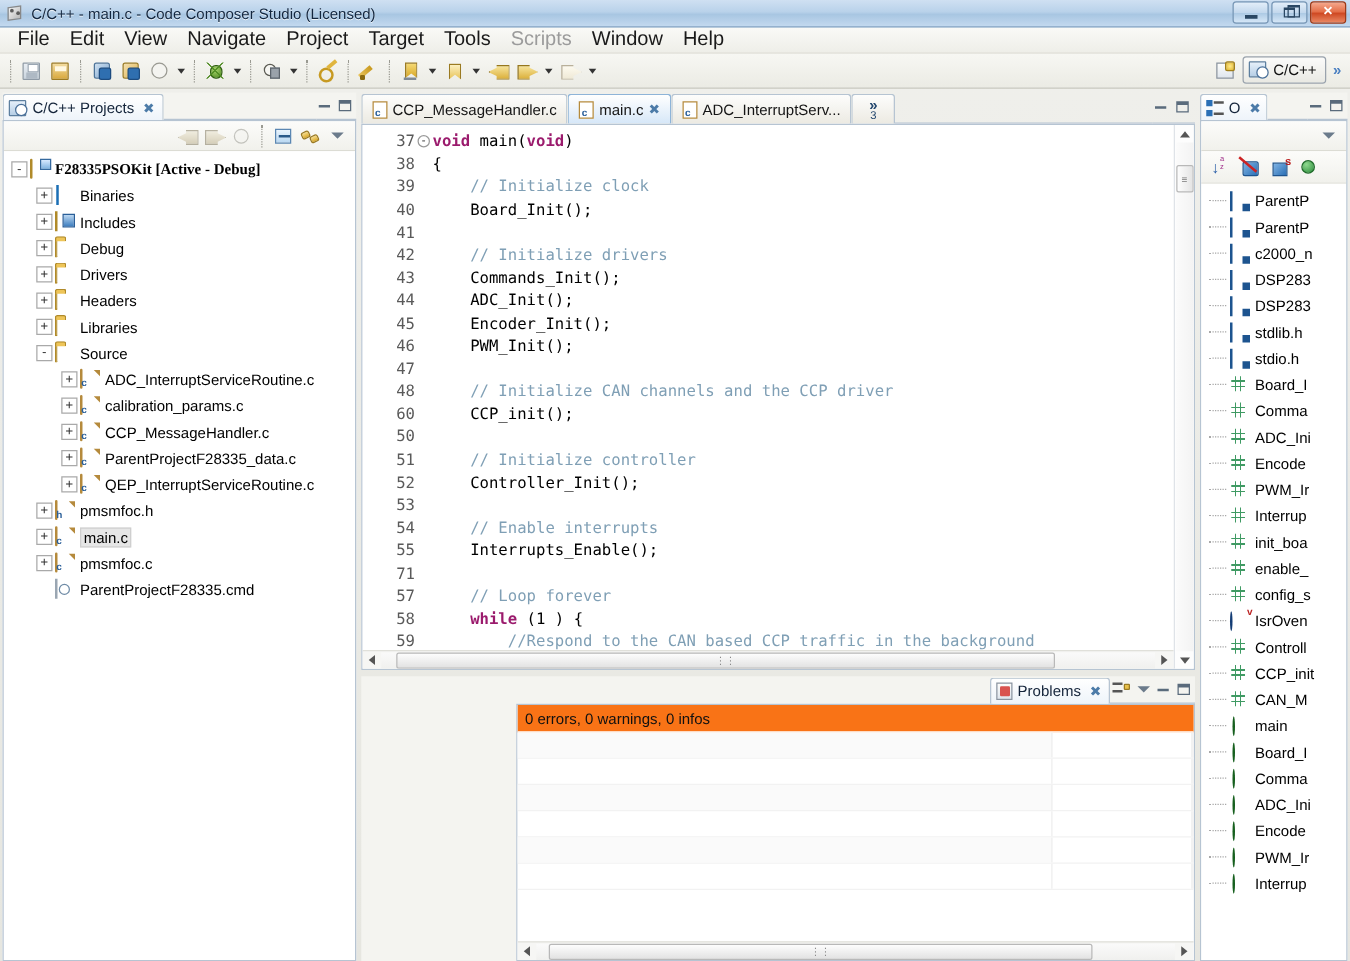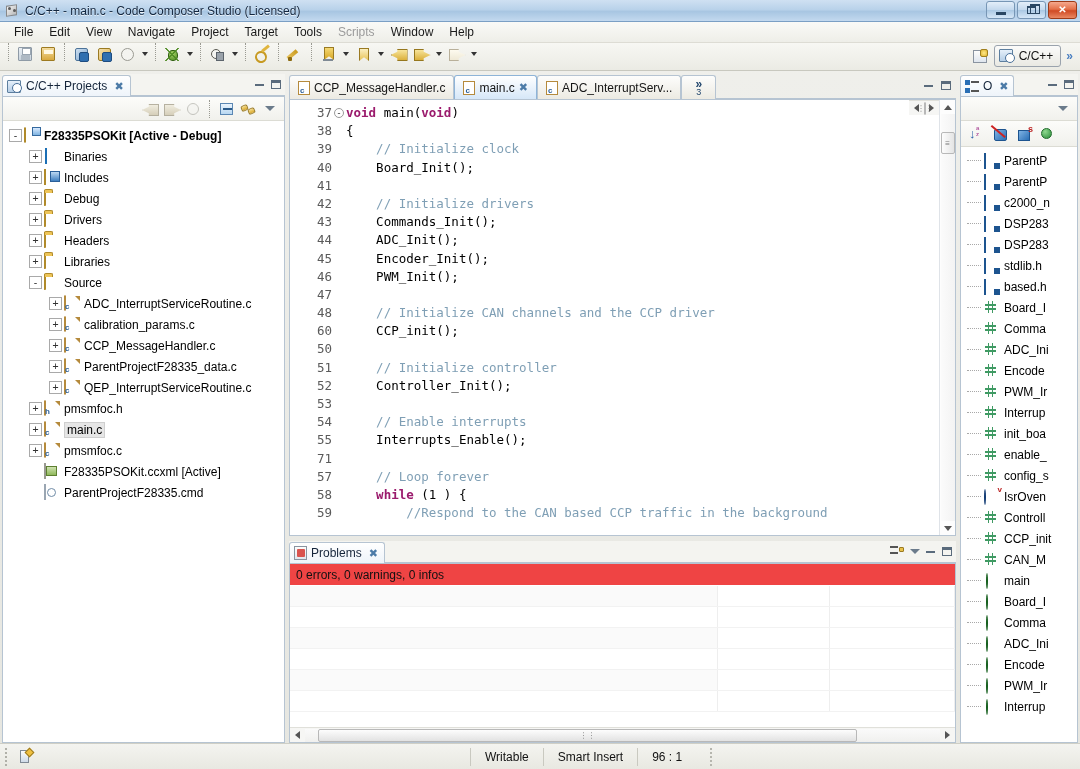--- a/index.html
+++ b/index.html
@@ -70,31 +70,31 @@
 
   
   .menubar {
     height: 21px;
     background: linear-gradient(180deg,#fafaf7 0%, #eeeee8 100%);
     display: flex; align-items: center;
     padding-left: 6px;
     border-bottom: 1px solid #dddcd4;
   }
   .menu-item {
-    padding: 2px 8px; font-size: 12px; color: #1a1a1a;
+    padding: 2px 8px; font-size: 16px; color: #1a1a1a;
     white-space: nowrap; cursor: default;
   }
   .menu-item.disabled { color: #9b9b9b; }
 
   
   .toolbar {
     height: 28px;
     background: linear-gradient(180deg,#f7f7f3 0%, #ebebe4 100%);
     border-bottom: 1px solid #c8c8bf;
-    display: flex; 
+    display: flex; align-items: center;
     padding: 0 4px; gap: 1px;
     position: relative;
   }
   .tb-sep {
     width: 1px; height: 18px; margin: 0 4px;
     border-left: 1px dotted #9a9a92;
   }
   .tb-btn {
     width: 22px; height: 22px;
     display: flex; align-items: center; justify-content: center;
@@ -293,21 +293,21 @@
     background:linear-gradient(90deg,#fdfdfd,#e4e4e4);border:1px solid #b8b8b8;border-radius:2px;
     display:flex;align-items:center;justify-content:center;font-size:8px;color:#7a7a7a;letter-spacing:0;}
   .hscroll{height:15px;display:flex;align-items:center;background:#f6f6f4;border-top:1px solid #e0e0da;}
   .hs-arrow{width:15px;height:14px;display:flex;align-items:center;justify-content:center;}
   .hs-arrow i{display:block;width:0;height:0;border-top:4px solid transparent;border-bottom:4px solid transparent;}
   .hs-left i{border-right:5px solid #555;}
   .hs-right i{border-left:5px solid #555;}
   .hs-track{flex:1;height:13px;position:relative;background:linear-gradient(180deg,#fafafa,#f0f0ee);}
   .hs-thumb{position:absolute;left:2%;top:0;width:85%;height:13px;background:linear-gradient(180deg,#fdfdfd,#e2e2e2);
     border:1px solid #b8b8b8;border-radius:2px;display:flex;align-items:center;justify-content:center;font-size:8px;color:#8a8a8a;}
-  .prob-summary{height:22px;display:flex;align-items:center;padding-left:6px;font-size:12px;color:#111;background:#ef4444;border-bottom:1px solid #fff;}
+  .prob-summary{height:22px;display:flex;align-items:center;padding-left:6px;font-size:12px;color:#111;background:#f97316;border-bottom:1px solid #fff;}
   .prob-table{flex:1;display:flex;flex-direction:column;min-height:0;background:#fff;}
   .prob-head{display:flex;height:21px;}
   .pcol{
     border:1px solid #c8d4e0;border-left:none;
     background:linear-gradient(180deg,#fcfeff 0%,#dfeefb 60%,#cfe6f8 100%);
     font-size:12px;color:#111;display:flex;align-items:center;padding-left:8px;position:relative;
   }
   .pcol:first-child{border-left:1px solid #c8d4e0;}
   .pcol .sortmark{position:absolute;left:48%;top:2px;color:#5b8fc4;font-size:9px;}
   .prob-rows{flex:1;display:flex;flex-direction:column;}
@@ -529,21 +529,21 @@
           </div>
           <div class="lb-btn">
               <span class="menu-tri"></span>
             </div>
         </div>
         <div class="tree" id="project-tree">
             <div class="tree-row">
               <span style="width:6px;flex:none;"></span>
               <span class="expander">-</span>
               <span class="tnode-icon"><span class="proj-ic"></span></span>
-              <span class="tree-label" style="font-weight:bold;">F28335PSOKit  [Active - Debug]</span>
+              <span class="tree-label" style="font-weight:bold;font-family:Liberation Serif, serif;">F28335PSOKit  [Active - Debug]</span>
             </div>
             <div class="tree-row">
               <span style="width:26px;flex:none;"></span>
               <span class="expander">+</span>
               <span class="tnode-icon"><span class="binaries-d"></span></span>
               <span class="tree-label" style="">Binaries</span>
             </div>
             <div class="tree-row">
               <span style="width:26px;flex:none;"></span>
               <span class="expander">+</span>
@@ -620,26 +620,20 @@
               <span style="width:26px;flex:none;"></span>
               <span class="expander">+</span>
               <span class="tnode-icon"><span class="cfile"><span>c</span></span></span>
               <span class="tree-label sel" style="">main.c</span>
             </div>
             <div class="tree-row">
               <span style="width:26px;flex:none;"></span>
               <span class="expander">+</span>
               <span class="tnode-icon"><span class="cfile"><span>c</span></span></span>
               <span class="tree-label" style="">pmsmfoc.c</span>
-            </div>
-            <div class="tree-row">
-              <span style="width:26px;flex:none;"></span>
-              <span class="expander none"></span>
-              <span class="tnode-icon"><span class="ccxml-ic"></span></span>
-              <span class="tree-label" style="">F28335PSOKit.ccxml [Active]</span>
             </div>
             <div class="tree-row">
               <span style="width:26px;flex:none;"></span>
               <span class="expander none"></span>
               <span class="tnode-icon"><span class="cmd-ic"></span></span>
               <span class="tree-label" style="">ParentProjectF28335.cmd</span>
             </div>
           </div>
       </div>
     </div>
@@ -679,21 +673,21 @@
           <div class="edit-mm">
             <div class="mm-btn">
                 <span class="mm-min"></span>
               </div>
             <div class="mm-btn">
                 <span class="mm-max"></span>
               </div>
           </div>
         </div>
         <div class="editor-body">
-          <div style="flex:1;display:flex;flex-direction:row;min-width:0;">
+          <div style="flex:1;display:flex;flex-direction:column;min-width:0;">
             <div class="code-wrap">
               <div class="gutter" id="gutter">
                   <div class="gline">37<span class="fold">-</span></div>
                   <div class="gline">38</div>
                   <div class="gline">39</div>
                   <div class="gline">40</div>
                   <div class="gline">41</div>
                   <div class="gline">42</div>
                   <div class="gline">43</div>
                   <div class="gline">44</div>
@@ -736,21 +730,21 @@
               </div>
             <div class="sb-arrow sb-down">
                 <i></i>
               </div>
           </div>
         </div>
       </div>
 
       <div class="hsash"></div>
 
-      <div class="view-panel" style="flex:1;min-height:0;">
+      <div class="view-panel" style="flex:1;min-height:0;align-items:flex-end;">
         <div class="view-tabbar">
           <div class="view-tab">
             <span class="ic" style="width:13px;height:14px;background:linear-gradient(180deg,#fdfdfb,#dfe6ee);border:1px solid #8a94a0;position:relative;">
               <span style="position:absolute;left:2px;top:2px;width:8px;height:8px;background:#d9534f;border-radius:1px;display:block;"></span>
             </span>
             <span>Problems</span>
             <span class="closeg">✖</span>
           </div>
           <div class="view-tab-fill"></div>
           <div class="view-minmax">
@@ -886,21 +880,21 @@
               <span>DSP283</span>
             </div>
             <div class="ol-row">
               <span class="ol-dash"></span>
               <span class="ol-ic"><span class="ic-incl"></span></span>
               <span>stdlib.h</span>
             </div>
             <div class="ol-row">
               <span class="ol-dash"></span>
               <span class="ol-ic"><span class="ic-incl"></span></span>
-              <span>based.h</span>
+              <span>stdio.h</span>
             </div>
             <div class="ol-row">
               <span class="ol-dash"></span>
               <span class="ol-ic"><span class="ic-macro"></span></span>
               <span>Board_I</span>
             </div>
             <div class="ol-row">
               <span class="ol-dash"></span>
               <span class="ol-ic"><span class="ic-macro"></span></span>
               <span>Comma</span>
@@ -993,22 +987,13 @@
             <div class="ol-row">
               <span class="ol-dash"></span>
               <span class="ol-ic"><span class="ic-func"></span></span>
               <span>Interrup</span>
             </div>
           </div>
       </div>
     </div>
   </div>
 
-  <div class="statusbar">
-    <div class="sb-grip"></div>
-    <div class="sb-icon"></div>
-    <div class="sb-spacer"></div>
-    <div class="sb-cell">Writable</div>
-    <div class="sb-cell">Smart Insert</div>
-    <div class="sb-cell">96 : 1</div>
-    <div class="sb-dots"></div>
-  </div>
 </div>
 
 </body></html>

